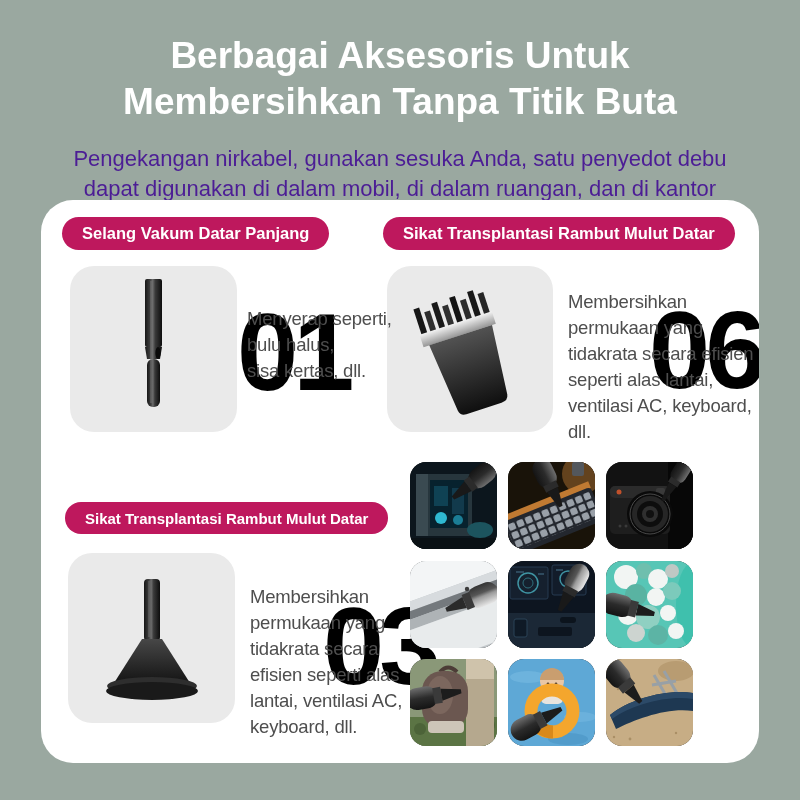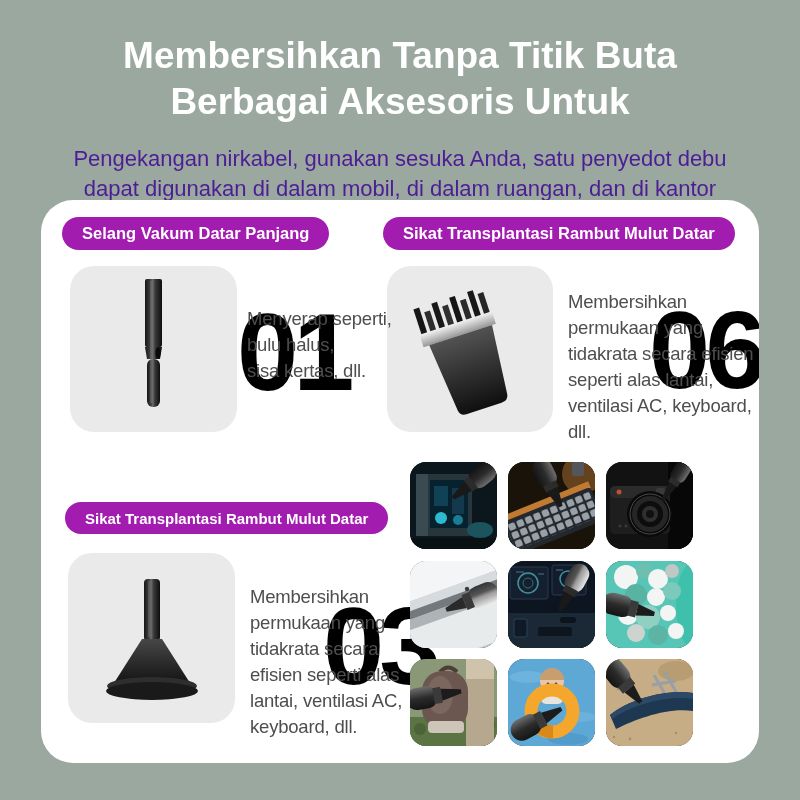--- a/index.html
+++ b/index.html
@@ -6,21 +6,21 @@
   .page{position:relative;width:800px;height:800px;background:#9AA8A0;overflow:hidden;
         font-family:"Liberation Sans",sans-serif;}
   
   .title{position:absolute;top:33px;left:0;width:100%;text-align:center;color:#FFFFFF;
          font-weight:700;font-size:37px;line-height:46px;}
   .subtitle{position:absolute;top:144px;left:0;width:100%;text-align:center;color:#4c1d95;
             font-size:22px;line-height:29.5px;font-weight:500;white-space:pre-line;}
   
   .card{position:absolute;left:41px;top:200px;width:718px;height:563px;background:#FFFFFF;
         border-radius:32px;overflow:hidden;}
-  .pill{position:absolute;background:#a21caf;color:#FFFFFF;font-weight:700;border-radius:20px;
+  .pill{position:absolute;background:#be185d;color:#FFFFFF;font-weight:700;border-radius:20px;
         display:flex;align-items:center;padding:0 20px;height:33px;white-space:nowrap;z-index:2;}
   .pill1{left:21px;top:17px;font-size:16.5px;}
   .pill2{left:342px;top:17px;font-size:16.5px;}
   .pill3{left:24px;top:302px;font-size:15px;height:32px;}
   .tile{position:absolute;background:#EAEAEA;border-radius:24px;z-index:1;}
   .tile1{left:29px;top:66px;width:167px;height:166px;}
   .tile2{left:346px;top:66px;width:166px;height:166px;}
   .tile3{left:27px;top:353px;width:167px;height:170px;}
   .tile svg{display:block;width:100%;height:100%;}
   .watermark{position:absolute;font-size:110px;font-weight:700;color:#000000;line-height:1;
@@ -76,22 +76,22 @@
     </linearGradient>
     <pattern id="keys" width="9" height="9" patternUnits="userSpaceOnUse">
       <rect x="1" y="1" width="7" height="7" rx="1.5" fill="#99a0a8"></rect>
     </pattern>
   </defs>
 </svg>
 
 <div class="page">
 
   <div class="title">
+    <div>Berbagai Aksesoris Untuk</div>
     <div>Membersihkan Tanpa Titik Buta</div>
-    <div>Berbagai Aksesoris Untuk</div>
   </div>
   <div class="subtitle">Pengekangan nirkabel, gunakan sesuka Anda, satu penyedot debu
 dapat digunakan di dalam mobil, di dalam ruangan, dan di kantor</div>
 
   <div class="card">
 
     <div class="pill pill1">Selang Vakum Datar Panjang</div>
     <div class="watermark wm1">01</div>
     <div class="tile tile1">
       <svg viewBox="0 0 167 166">

